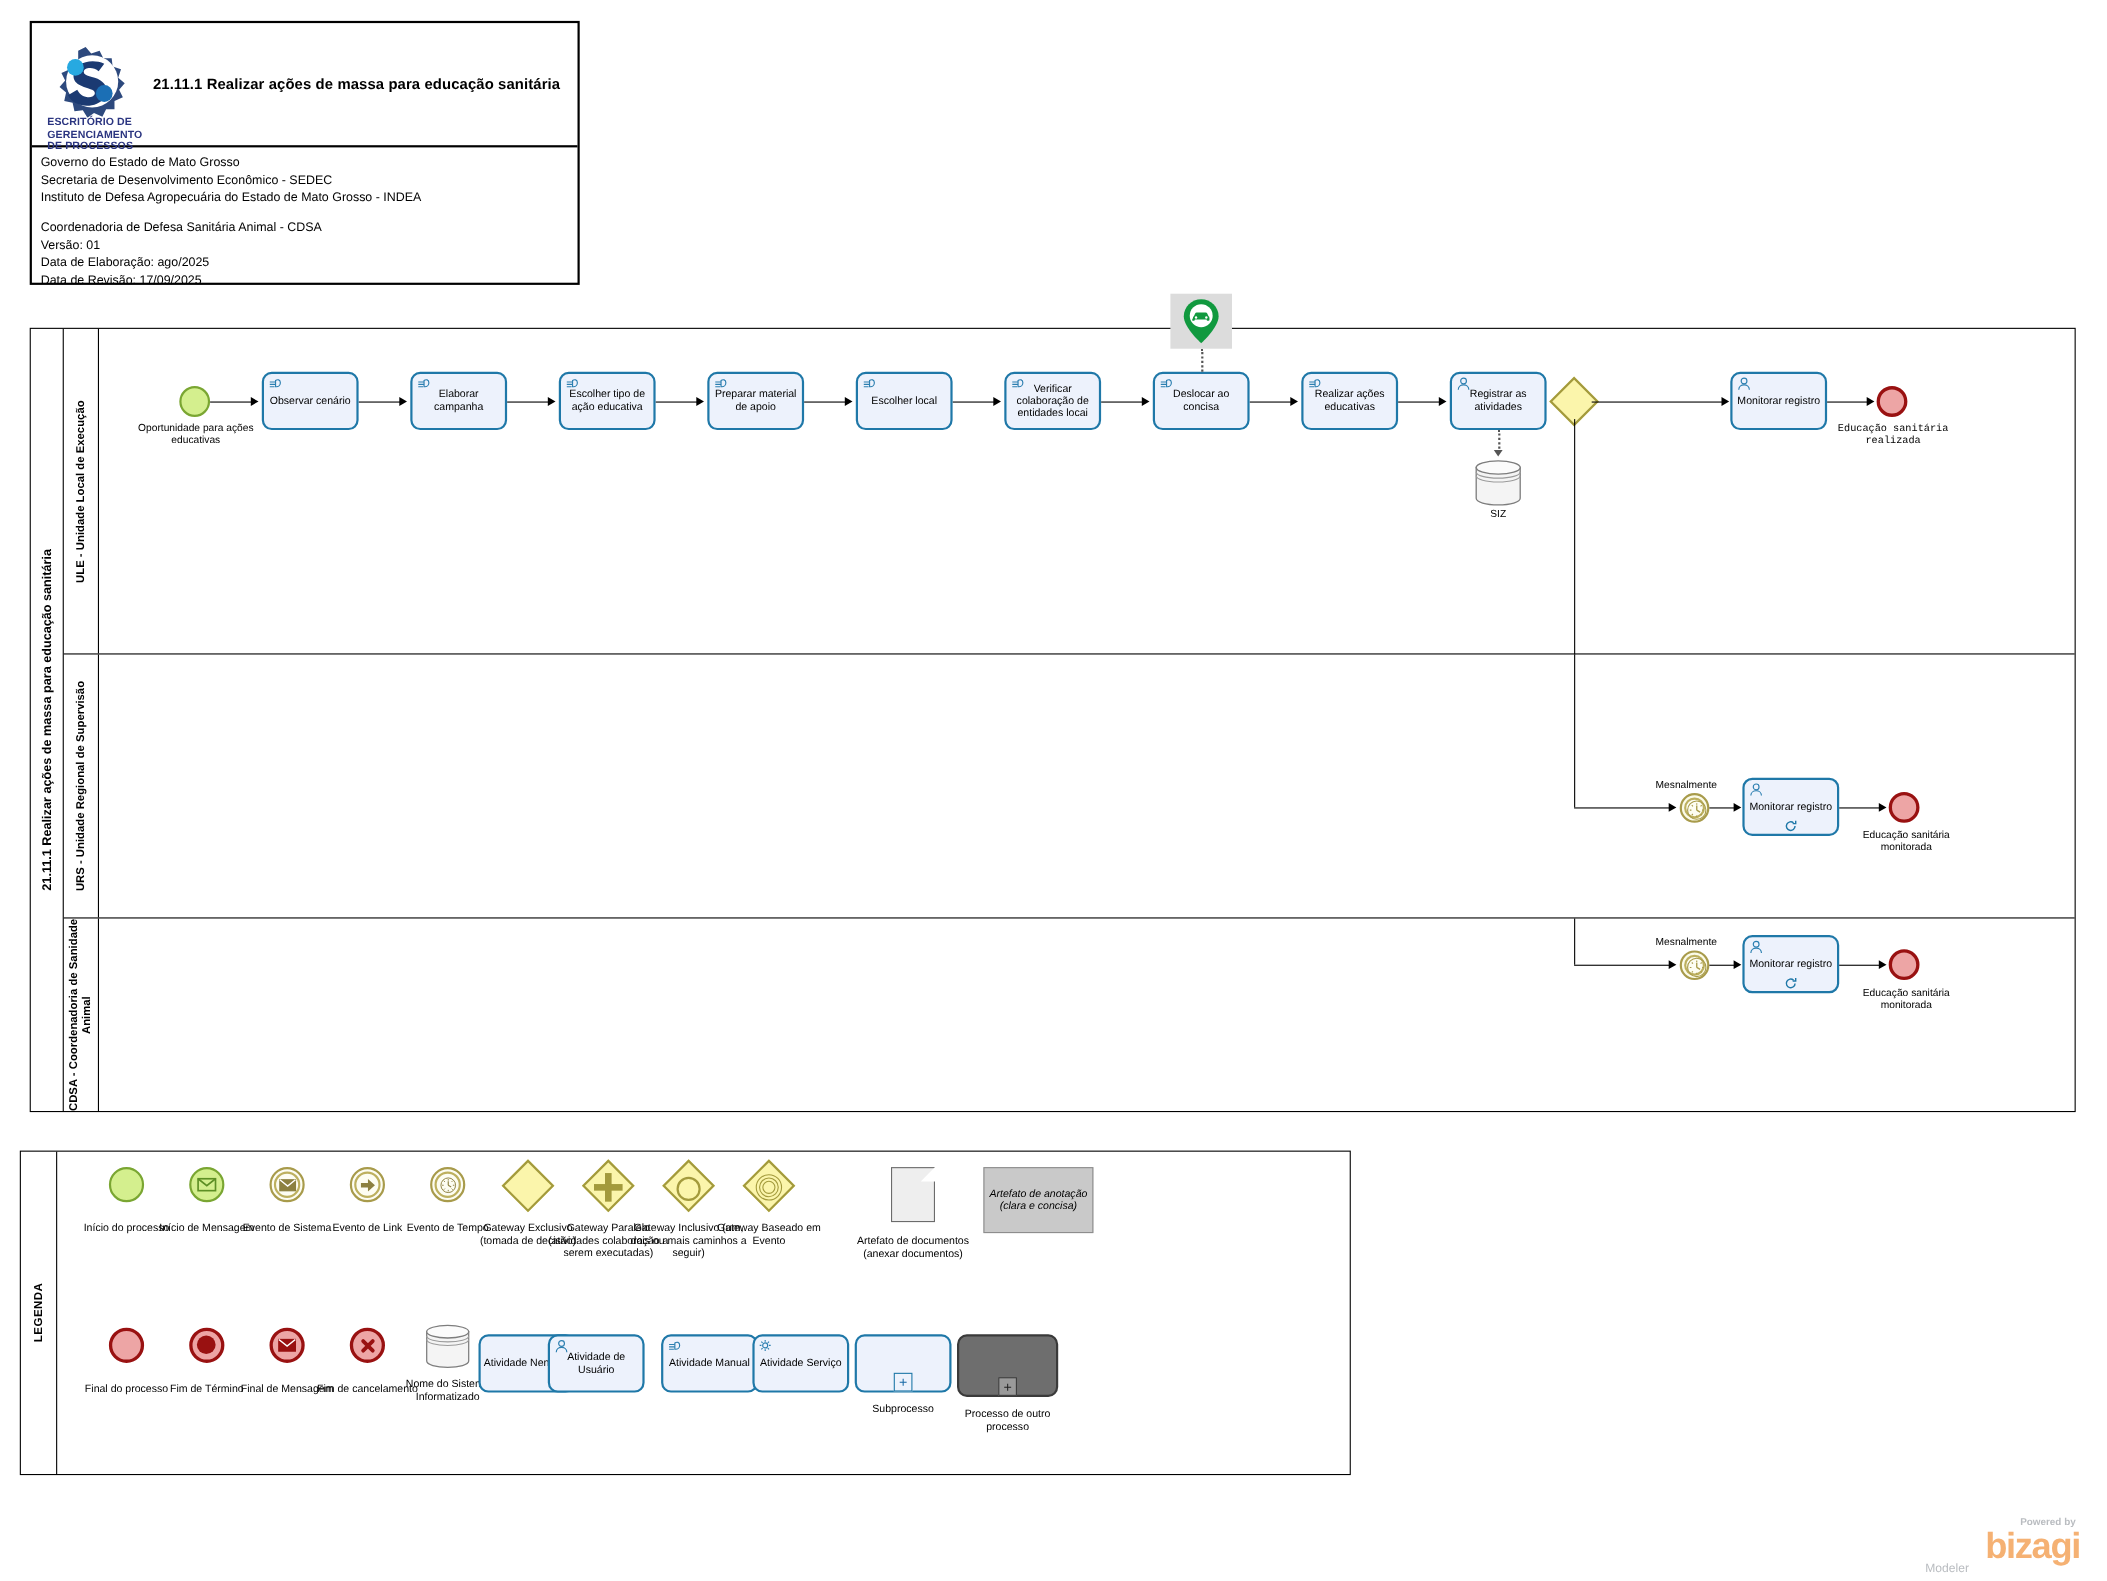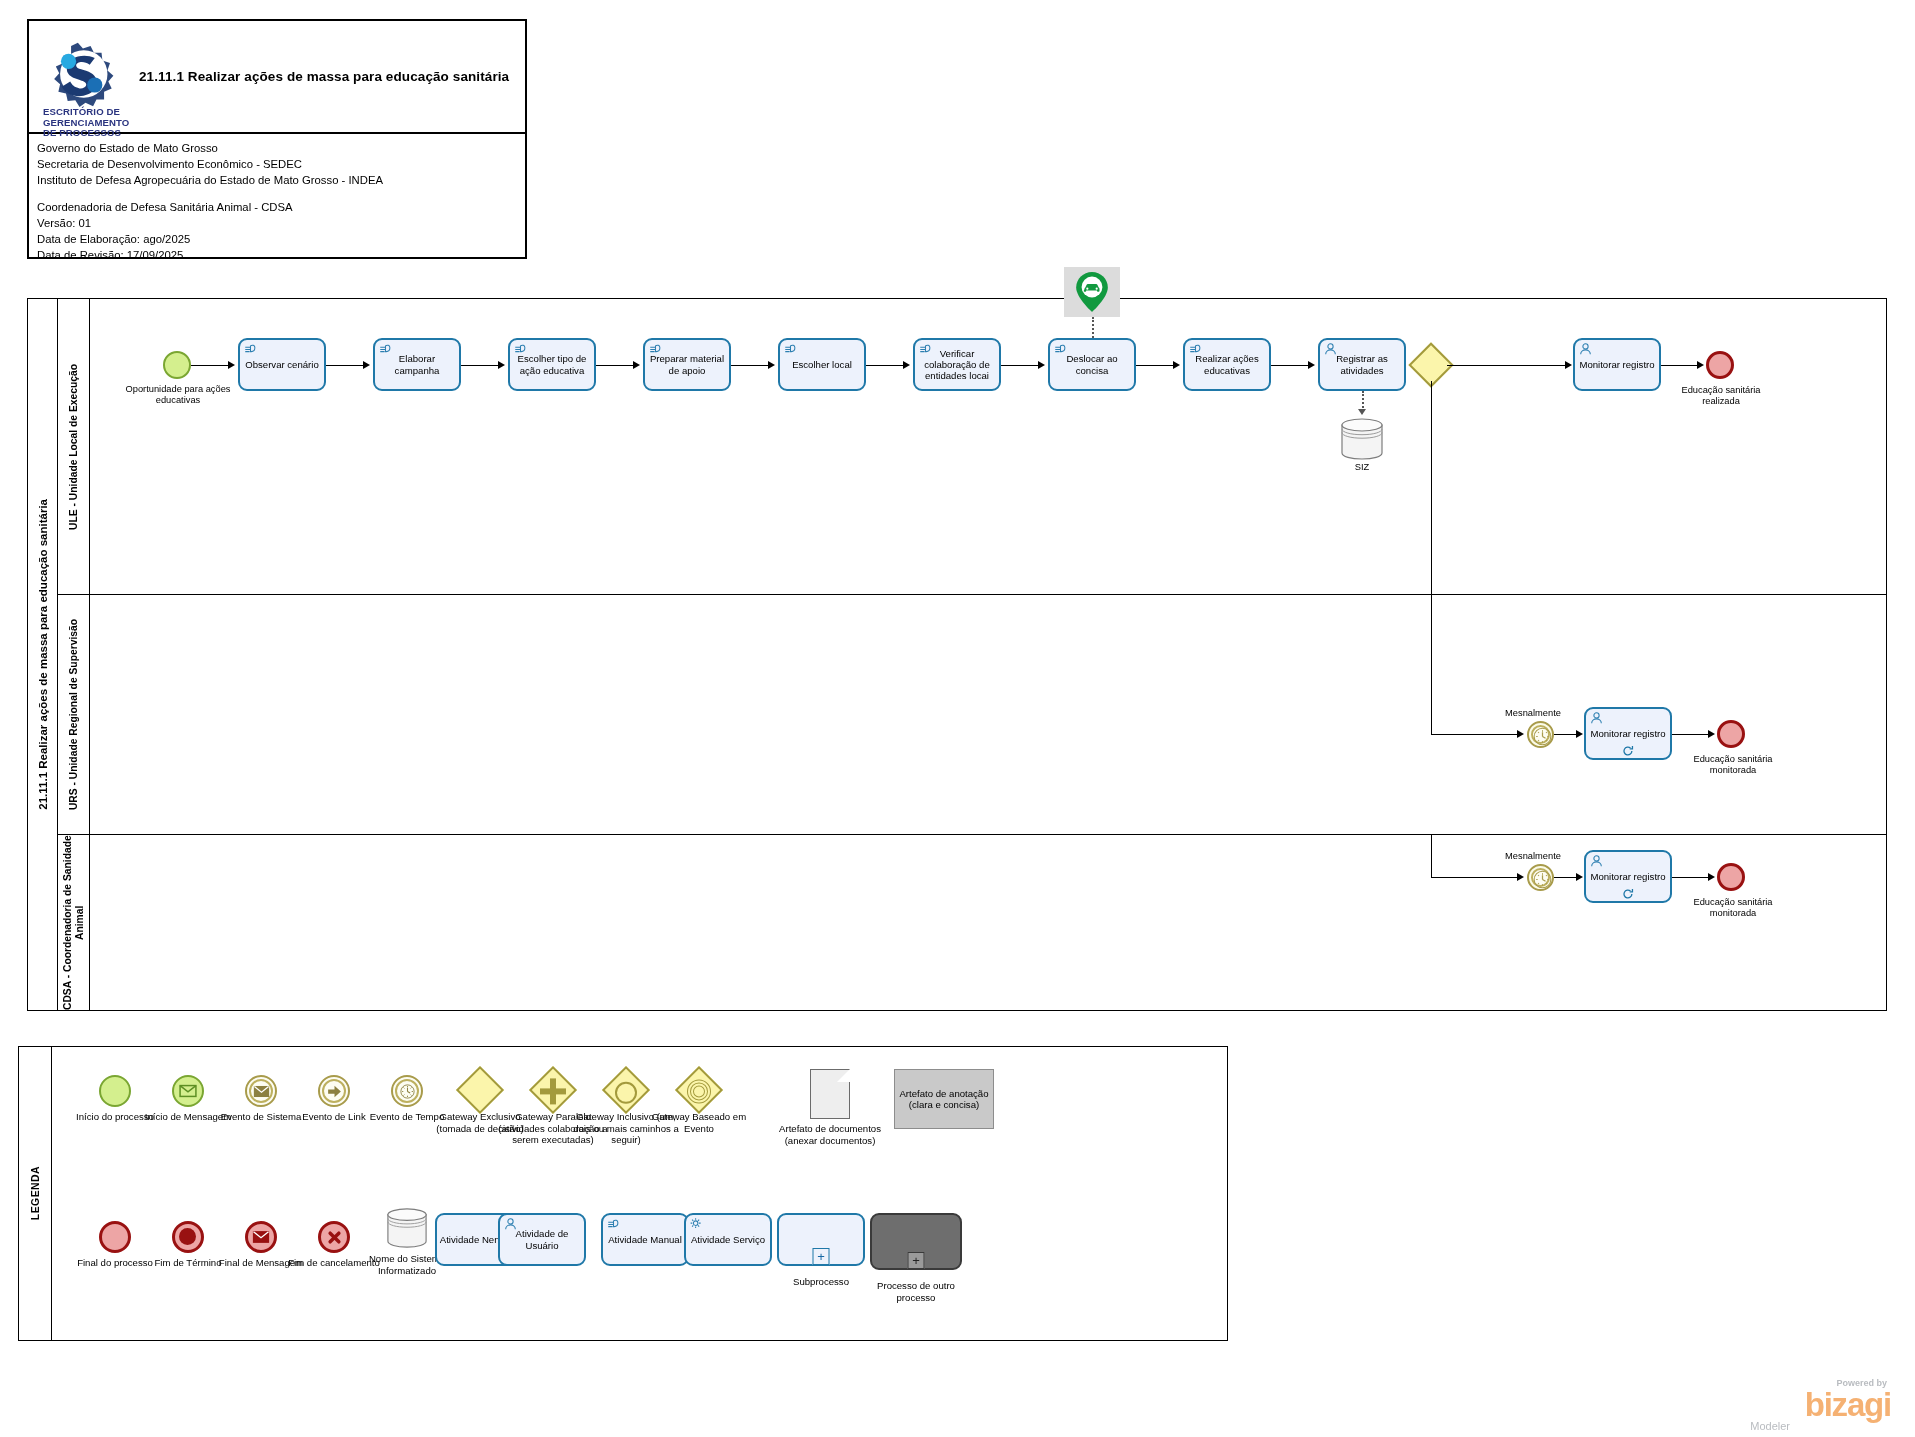--- a/index.html
+++ b/index.html
@@ -57,21 +57,21 @@
   #annot-car{position:absolute;background:#dcdcdc;width:56px;height:50px;display:flex;align-items:center;justify-content:center;}
   .ds{position:absolute;width:46px;height:42px;}
   .ds-label{position:absolute;font-size:9.3px;text-align:center;width:70px;}
 
   
   #legend{left:18px;top:1046px;width:1210px;height:295px;border:1.5px solid #000;box-sizing:border-box;background:#fff;}
   #legend-hdr{position:absolute;left:0;top:0;width:33px;height:100%;border-right:1.5px solid #000;box-sizing:border-box;
       display:flex;align-items:center;justify-content:center;}
   #legend-hdr span{writing-mode:vertical-rl;transform:rotate(180deg);font-size:10.5px;font-weight:bold;letter-spacing:0.4px;}
   .lg-item{position:absolute;width:112px;text-align:center;}
-  .lg-ico{height:46px;display:flex;align-items:flex-end;justify-content:center;}
+  .lg-ico{height:46px;display:flex;align-items:flex-start;justify-content:center;font-style:italic;}
   .lg-cap{font-size:9.6px;line-height:1.2;margin-top:4px;}
   .lgc{display:inline-block;border-radius:50%;box-sizing:border-box;position:relative;}
   .lg-task{width:88px;height:53px;border:2px solid #1f78a8;border-radius:9px;background:#edf2fc;box-sizing:border-box;
       display:flex;align-items:center;justify-content:center;font-size:9.6px;line-height:1.17;position:relative;margin:0 auto;}
   .lg-doc{width:40px;height:50px;background:#eeeeee;border:1.3px solid #6b6b6b;position:relative;box-sizing:border-box;}
   .lg-doc:after{content:"";position:absolute;right:-1px;top:-1px;border-width:0 0 13px 13px;border-style:solid;border-color:transparent transparent #fff transparent;}
   .lg-annot{width:100px;height:60px;background:#c9c9c9;border:1px solid #8d8d8d;display:flex;align-items:center;justify-content:center;
       font-size:9.6px;line-height:1.2;text-align:center;box-sizing:border-box;padding:2px;}
   .lg-other{width:88px;height:53px;background:#6e6e6e;border:2px solid #3a3a3a;border-radius:9px;position:relative;margin:0 auto;}
   .plus-box{position:absolute;left:50%;bottom:-1px;transform:translateX(-50%);width:17px;height:17px;border:1.6px solid #1f78a8;
@@ -300,21 +300,21 @@
                 <path d="M2.5 14c0-3 2.5-5 5.5-5s5.5 2 5.5 5"></path>
               </g>
             </svg>
         </span>
         <span class="tlabel">Monitorar registro</span>
       </div>
 
       <div class="flow-h" style="left:1571px;top:66px;width:38px;"></div>
       <div class="arrow-r" style="left:1607px;top:61.5px;"></div>
       <div class="ev ev-end" style="left:1616px;top:52px;"></div>
-      <div class="ev-label" style="left:1578px;top:86px;width:106px;">Educação sanitária realizada</div>
+      <div class="ev-label" style="left:1578px;top:86px;width:106px;font-family:Liberation Mono, monospace;">Educação sanitária realizada</div>
 
       <div class="flow-v" style="left:1341px;top:82px;height:214px;"></div>
     </div>
   </div>
 
   <div class="lane" id="lane-urs">
     <div class="lane-hdr">
       <span>URS - Unidade Regional de Supervisão</span>
     </div>
     <div class="lane-body">

